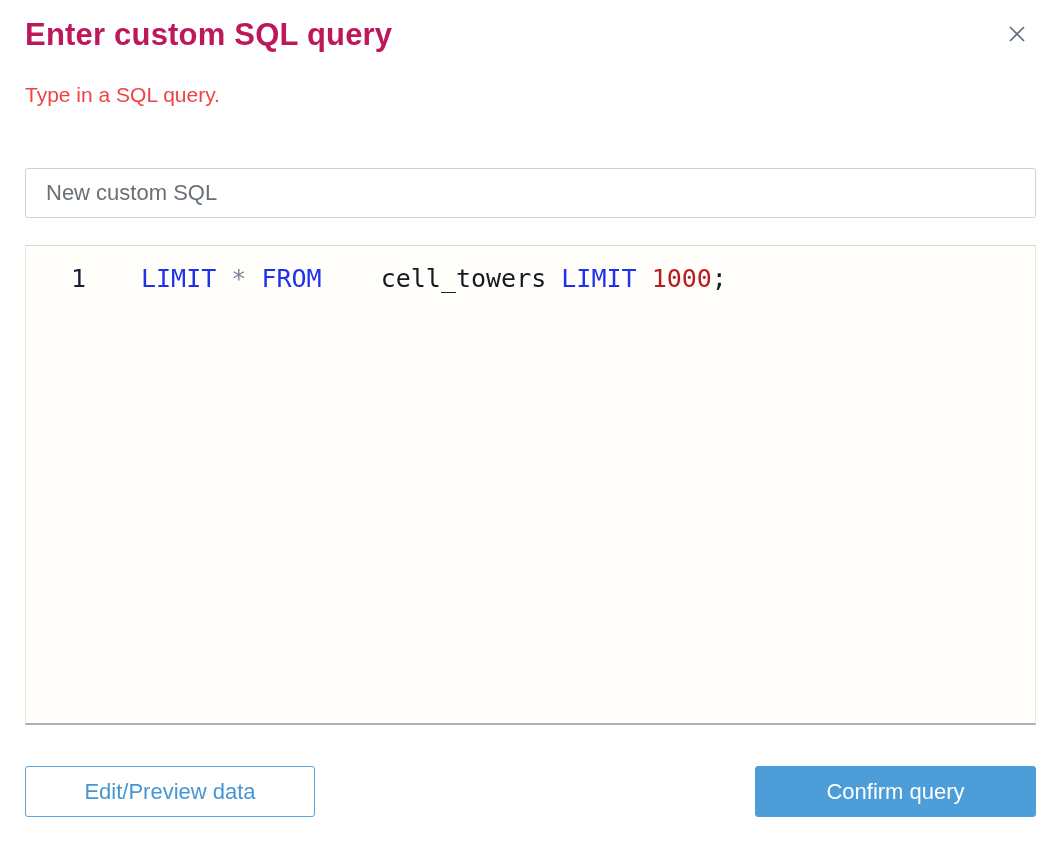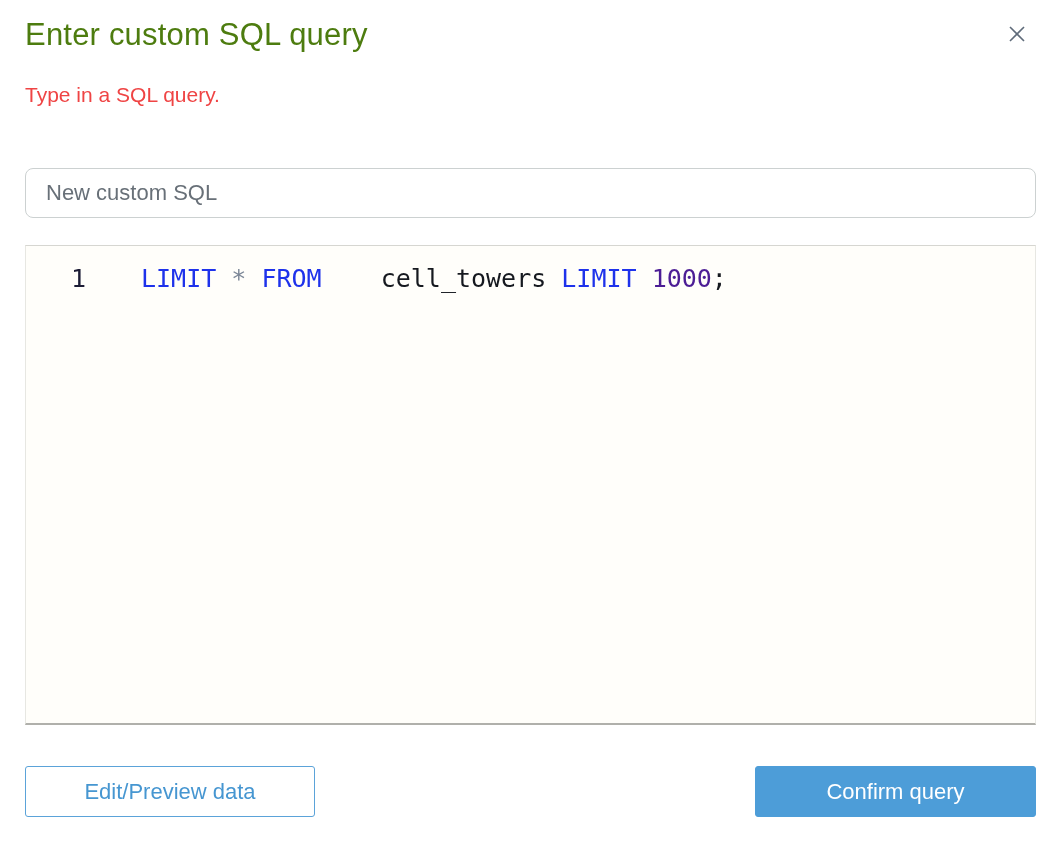--- a/index.html
+++ b/index.html
@@ -13,22 +13,22 @@
   .modal {
     position: relative;
     width: 1061px;
     height: 845px;
     padding: 16px 25px 0 25px;
     background: #ffffff;
   }
   
   .dialog-title {
     font-size: 31px;
-    font-weight: 400;
-    color: #4d7c0f;
+    font-weight: 700;
+    color: #be185d;
     line-height: 38px;
     letter-spacing: 0.2px;
   }
   .close-btn {
     position: absolute;
     top: 20px;
     right: 30px;
     width: 28px;
     height: 28px;
     background: transparent;
@@ -44,21 +44,21 @@
     color: #ef4444;
     line-height: 26px;
   }
   
   .name-input {
     display: block;
     margin-top: 60px;
     width: 1011px;
     height: 50px;
     border: 1px solid #ccd1d1;
-    border-radius: 8px;
+    border-radius: 3px;
     background: #ffffff;
     padding: 0 20px;
     font-family: "Liberation Sans", sans-serif;
     font-size: 22px;
     color: #687078;
     outline: none;
   }
   
   .sql-editor {
     margin-top: 27px;
@@ -84,21 +84,21 @@
     font-family: "DejaVu Sans Mono", "Liberation Mono", monospace;
     user-select: none;
   }
   .code-content {
     padding-left: 55px;
     white-space: pre;
   }
   .tok-kw   { color: #1e32eb; }
   .tok-op   { color: #7c8797; }
   .tok-id   { color: #16191f; padding-left: 44px; }
-  .tok-num  { color: #4c1d95; margin-top: 34px; }
+  .tok-num  { color: #b91c1c; margin-top: 34px; }
   .tok-punc { color: #16191f; }
   
   .footer {
     margin-top: 41px;
     width: 1011px;
     display: flex;
     justify-content: space-between;
     align-items: center;
   }
   .btn {

